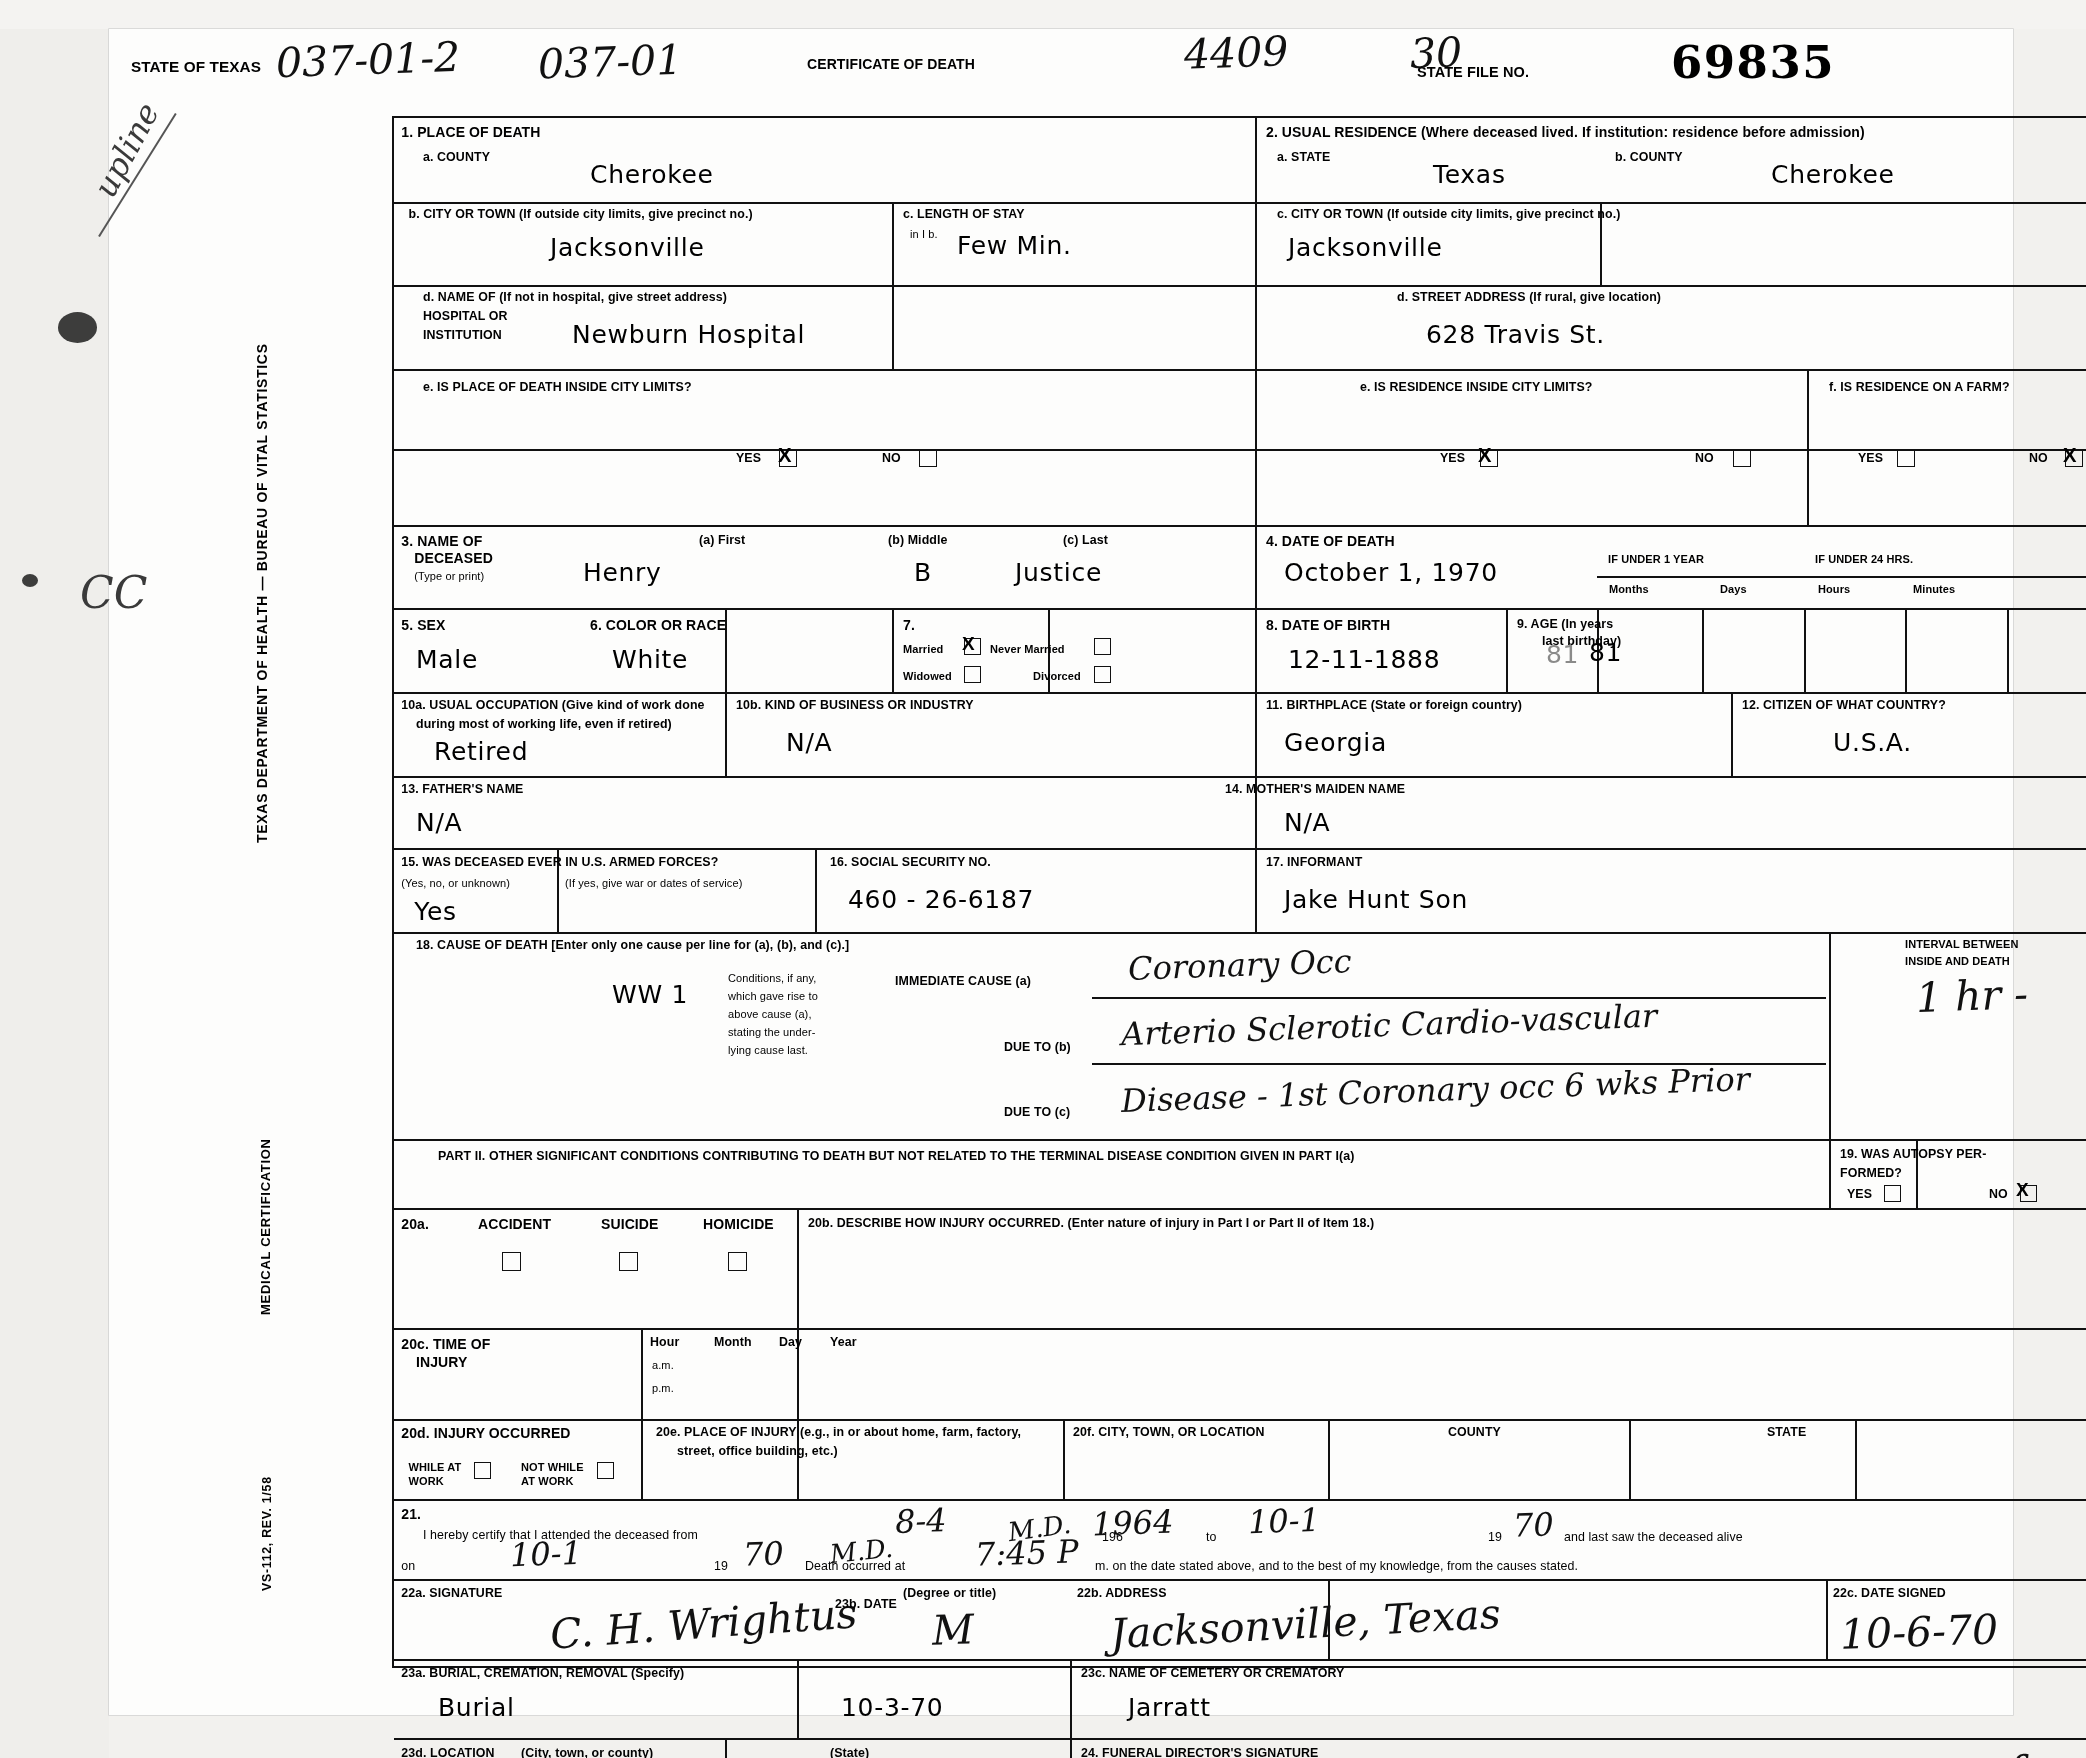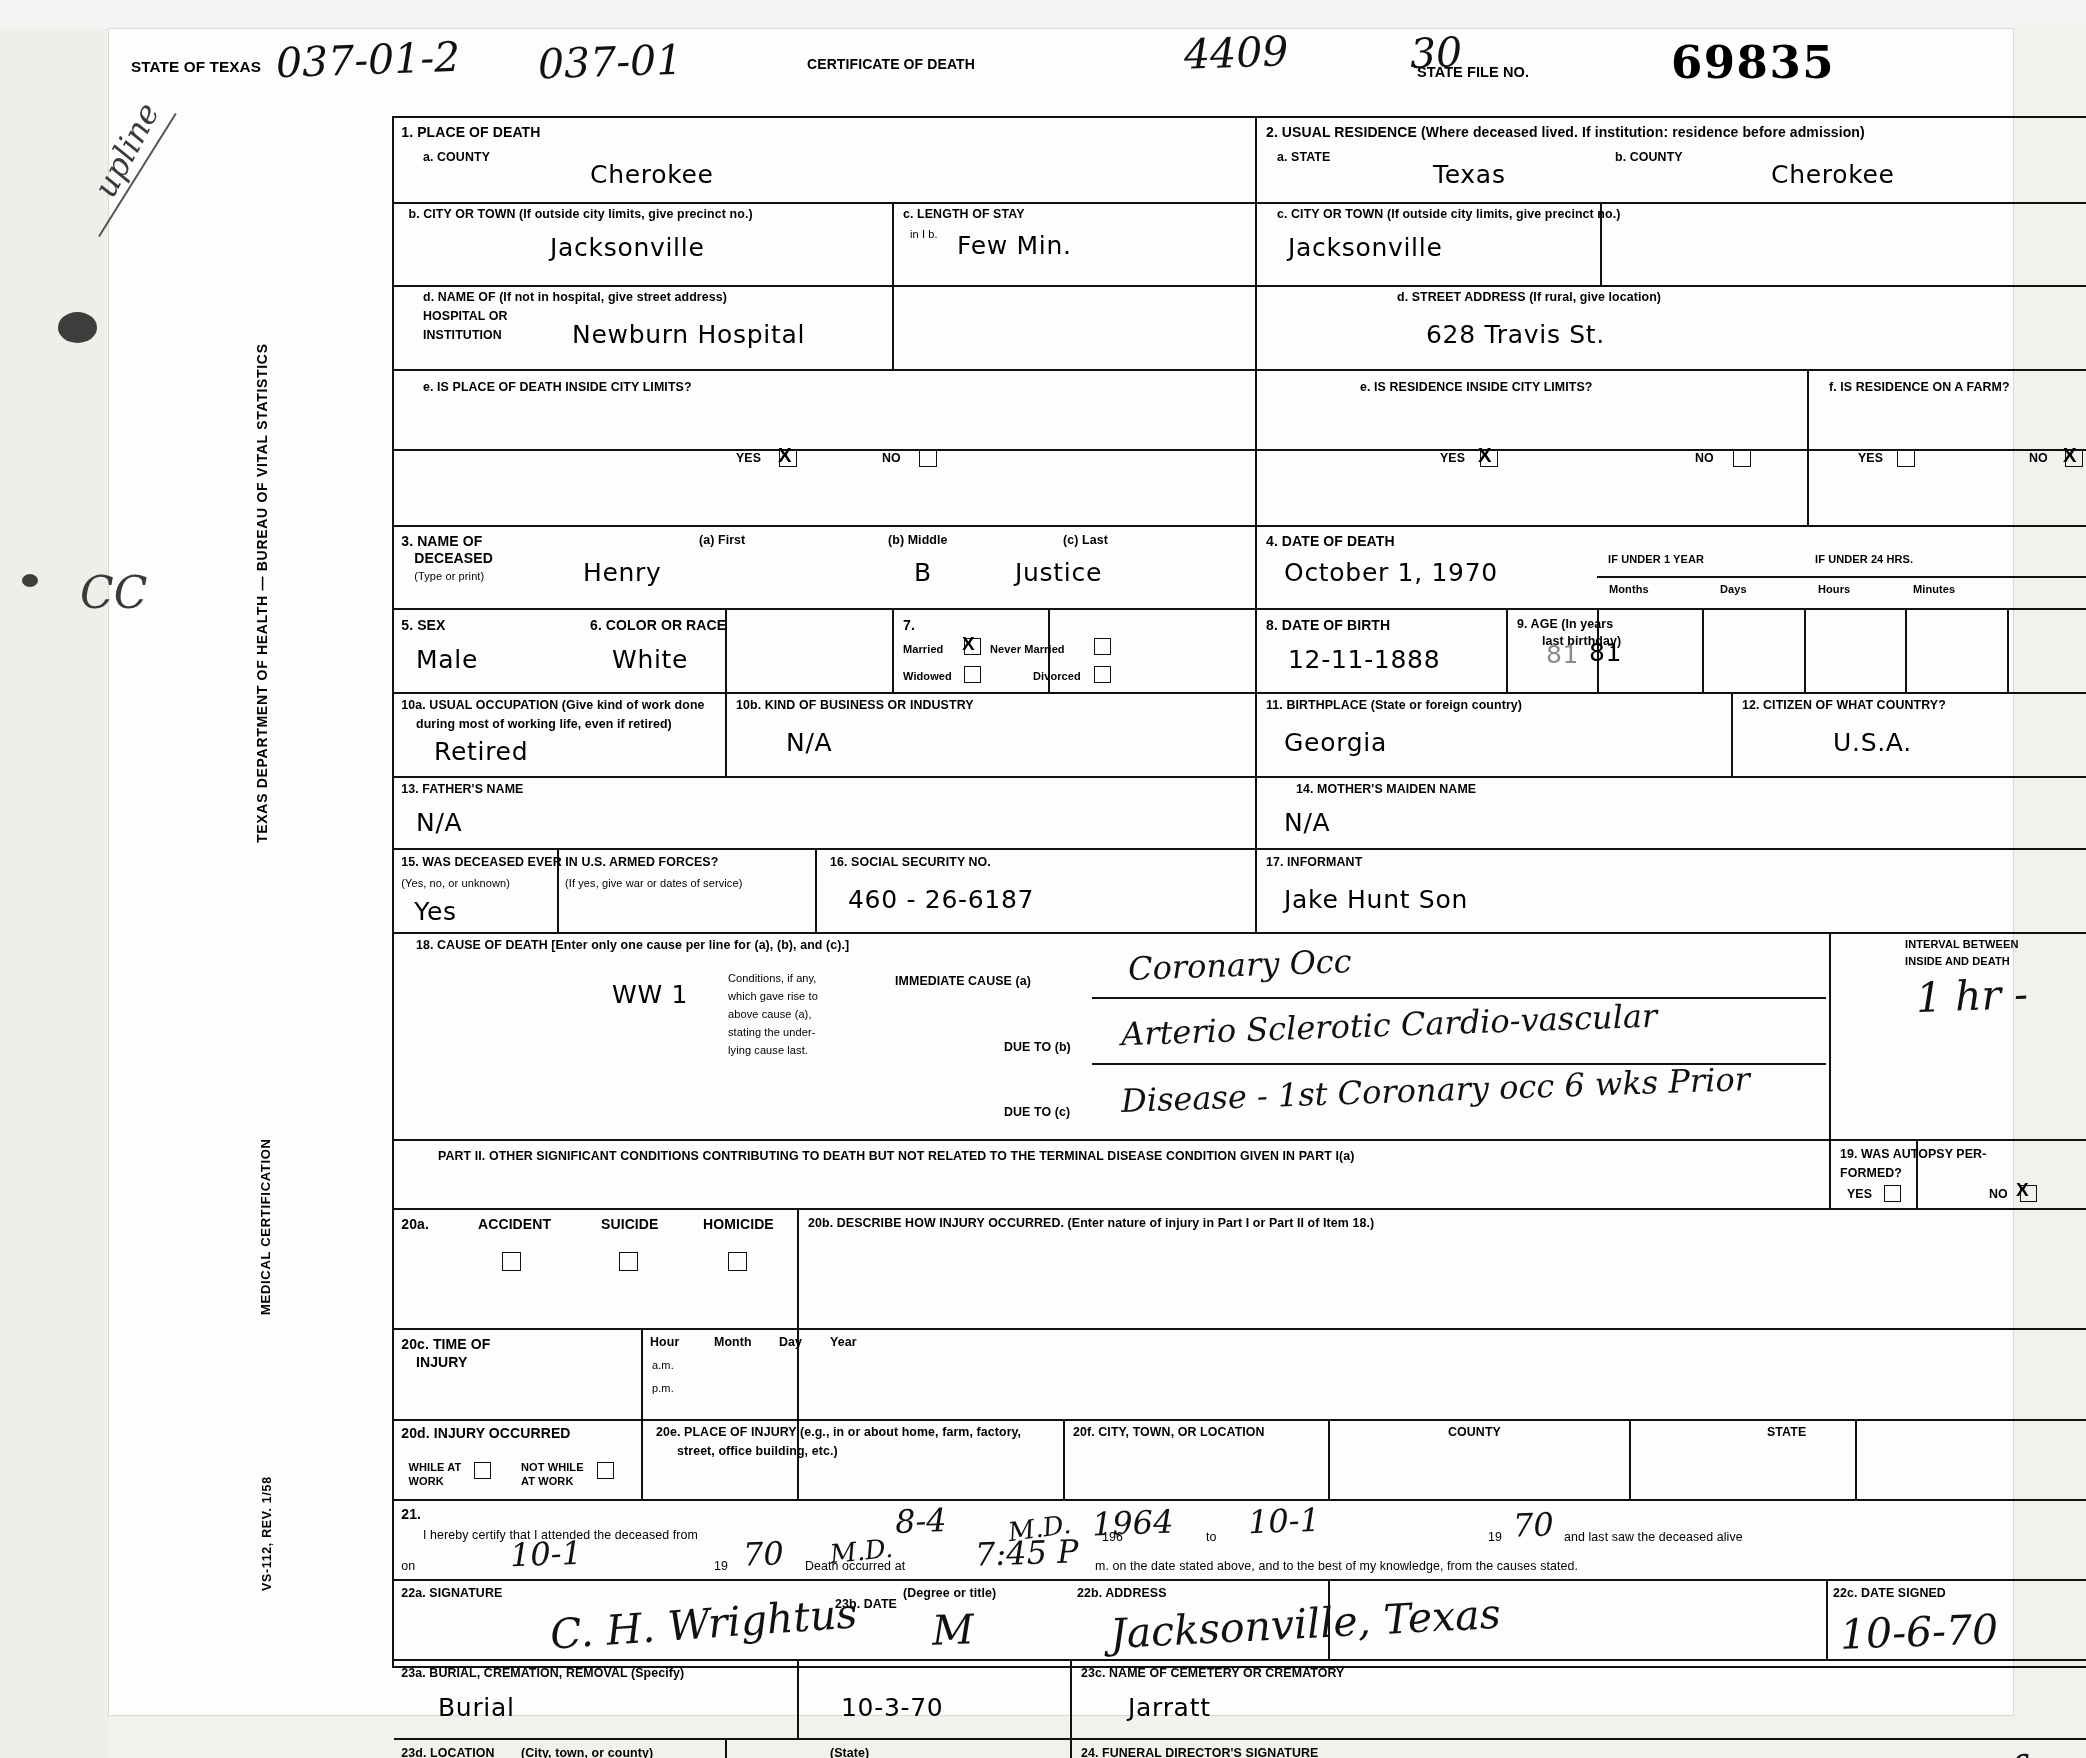--- a/index.html
+++ b/index.html
@@ -234,21 +234,21 @@
       <div class="val" style="left:392px;top:610px;">N/A</div>
 
       <div class="lbl sm" style="left:872px;top:581px;">11. BIRTHPLACE (State or foreign country)</div>
       <div class="val" style="left:890px;top:610px;">Georgia</div>
 
       <div class="lbl sm" style="left:1348px;top:581px;">12. CITIZEN OF WHAT COUNTRY?</div>
       <div class="val" style="left:1439px;top:610px;">U.S.A.</div>
 
       <div class="lbl sm" style="left:7.3px;top:665px;">13. FATHER'S NAME</div>
       <div class="val" style="left:22px;top:690px;">N/A</div>
-      <div class="lbl sm" style="left:902px;top:665px;">14. MOTHER'S MAIDEN NAME</div>
+      <div class="lbl sm" style="left:831px;top:665px;">14. MOTHER'S MAIDEN NAME</div>
       <div class="val" style="left:890px;top:690px;">N/A</div>
 
       <div class="lbl sm" style="left:7.3px;top:738px;">15. WAS DECEASED EVER IN U.S. ARMED FORCES?</div>
       <div class="lbl xs n" style="left:7.3px;top:759px;">(Yes, no, or unknown)</div>
       <div class="lbl xs n" style="left:171px;top:759px;">(If yes, give war or dates of service)</div>
       <div class="val" style="left:20.3px;top:779px;">Yes</div>
       <div class="val" style="left:218px;top:823px;margin-top:39px;">WW 1</div>
 
       <div class="lbl sm" style="left:436px;top:738px;">16. SOCIAL SECURITY NO.</div>
       <div class="val" style="left:454px;top:767px;">460 - 26-6187</div>

